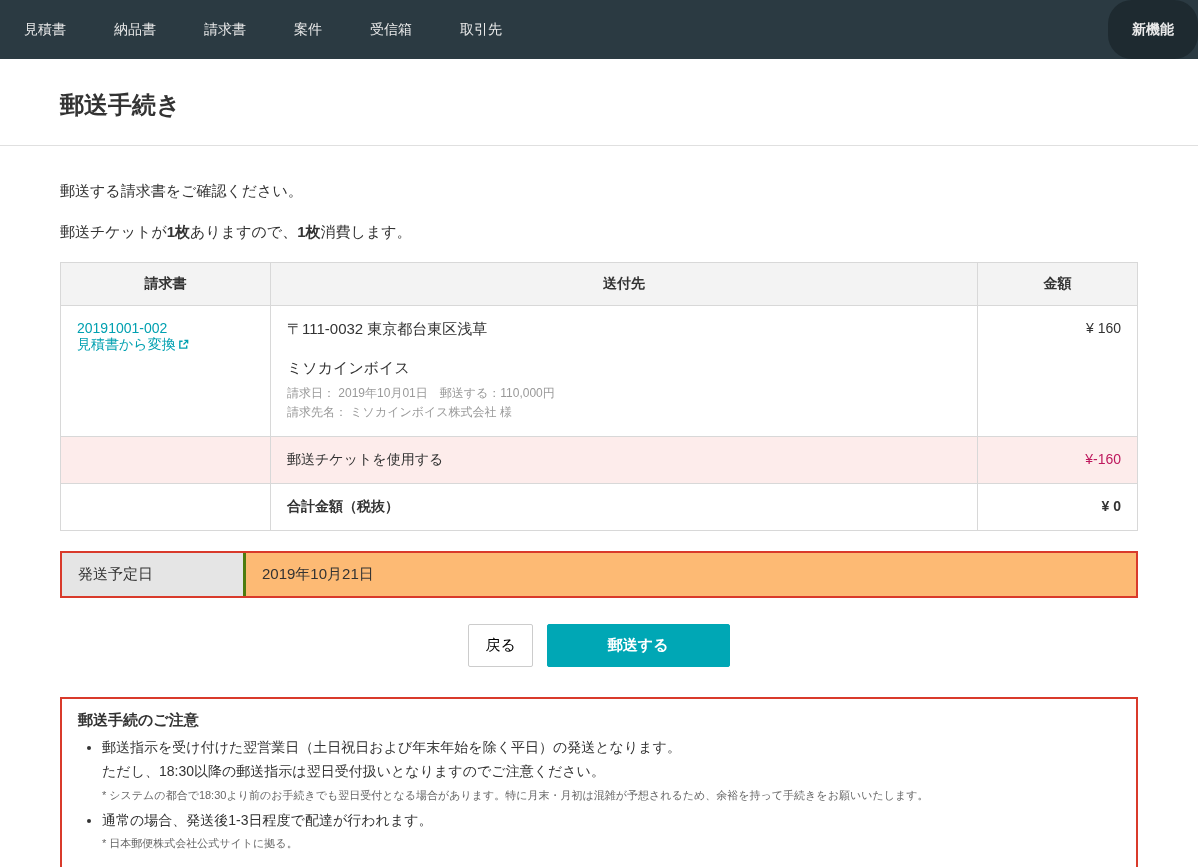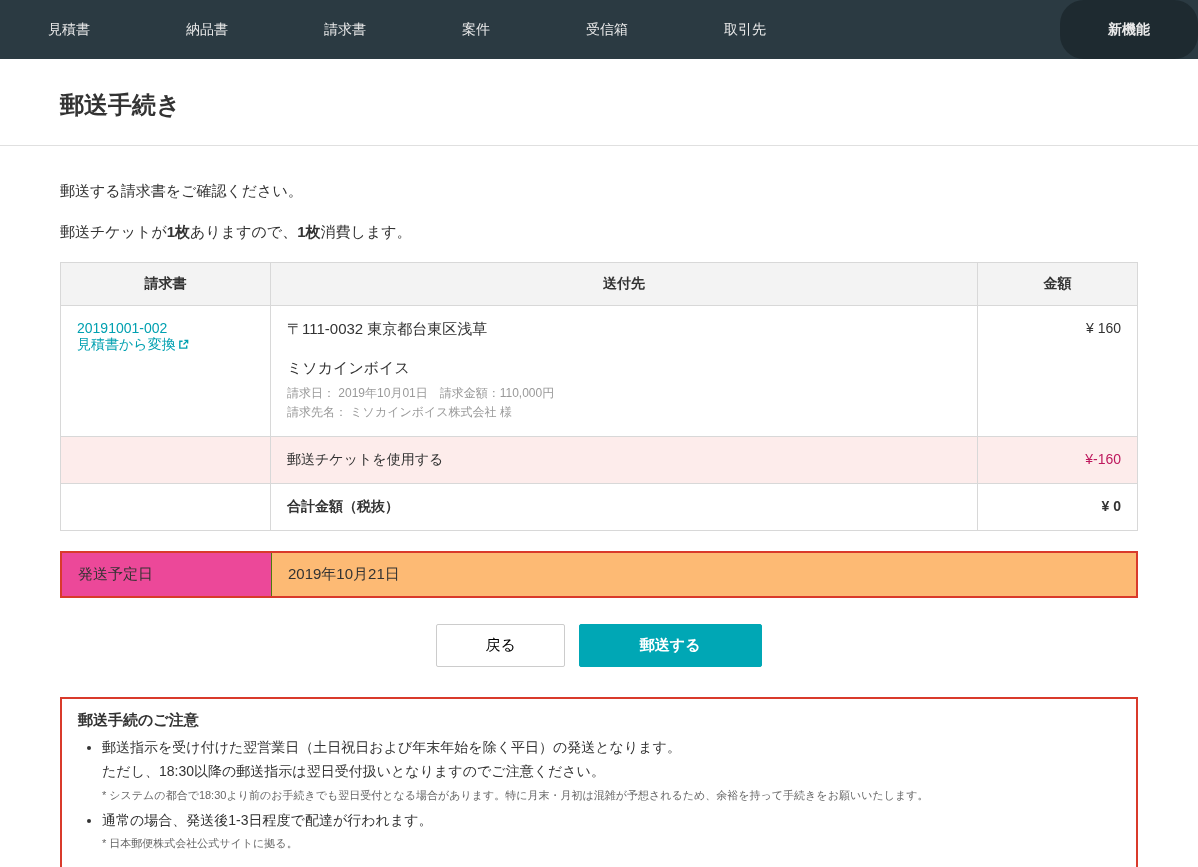--- a/index.html
+++ b/index.html
@@ -1,18 +1,18 @@
 <!DOCTYPE html>
 <html><head>
 <meta charset="utf-8">
 <style>
 * { box-sizing: border-box; margin: 0; padding: 0; }
 body { font-family: -apple-system, "Hiragino Sans", "Hiragino Kaku Gothic ProN", Meiryo, sans-serif; background: #f5f5f5; color: #333; }
 .nav { display: flex; background: #2b3a42; height: 59px; align-items: stretch; }
-.nav-item { color: #eaeaea; padding: 0 48px; display: flex; align-items: center; font-size: 14px; cursor: pointer; }
+.nav-item { color: #eaeaea; padding: 0 24px; display: flex; align-items: center; font-size: 14px; cursor: pointer; }
 .nav-item.new { margin-left: auto; background: #1e2a30; font-weight: bold; border-radius: 24px; }
 .page { background: #fff; margin: 0; border-bottom: 1px solid #e0e0e0; }
 .page-header { padding: 30px 60px 24px; border-bottom: 1px solid #e0e0e0; }
 .page-header h1 { font-size: 24px; font-weight: bold; }
 .content { padding: 36px 60px 40px; }
 .confirm { font-size: 15px; margin-bottom: 22px; }
 .ticket-line { font-size: 15px; margin-bottom: 20px; }
 .ticket-line strong { font-weight: bold; }
 table.summary { width: 100%; border-collapse: collapse; border: 1px solid #d8d8d8; }
 table.summary th { background: #f3f3f3; border: 1px solid #d8d8d8; padding: 12px 14px; font-size: 14px; font-weight: bold; text-align: center; }
@@ -22,24 +22,24 @@
 .link { color: #00a0b0; cursor: pointer; }
 .dest-addr { font-size: 15px; margin-bottom: 20px; }
 .dest-name { font-size: 15px; margin-bottom: 6px; font-family: Liberation Serif, serif; }
 .dest-meta { font-size: 12px; color: #999; line-height: 1.6; }
 .amount { text-align: right; font-size: 16px; }
 .ticket-row td { background: #fdeceb; }
 .ticket-row .amount { color: #be185d; }
 .total-label { font-weight: bold; font-size: 15px; }
 .total-amount { font-weight: bold; font-size: 18px; text-align: right; }
 .ship-date-row { display: flex; border: 2px solid #d93a2b; margin-top: 20px; }
-.ship-date-row .label { width: 210px; padding: 12px 16px; font-size: 15px; border-right: 1px solid #4d7c0f; background: #ec4899; }
+.ship-date-row .label { width: 184px; padding: 12px 16px; font-size: 15px; border-right: 3px solid #4d7c0f; background: #e5e5e5; }
 .ship-date-row .value { flex: 1; padding: 12px 16px; font-size: 15px; background: #fdba74; }
 .actions { display: flex; justify-content: center; gap: 14px; margin-top: 26px; margin-bottom: 30px; }
-.btn { padding: 11px 48px; font-size: 15px; border-radius: 2px; cursor: pointer; border: 1px solid #ccc; background: #fff; }
+.btn { padding: 11px 16px; font-size: 15px; border-radius: 2px; cursor: pointer; border: 1px solid #ccc; background: #fff; }
 .btn-primary { background: #00a7b5; color: #fff; border: 1px solid #00a7b5; font-weight: bold; padding: 11px 60px; }
 .notice-box { border: 2px solid #d93a2b; padding: 12px 16px 14px; margin-bottom: 18px; }
 .notice-title { font-weight: bold; font-size: 15px; margin-bottom: 6px; }
 .notice-box ul { list-style: disc; padding-left: 24px; }
 .notice-box li { font-size: 14px; line-height: 1.7; }
 .notice-note { font-size: 11px; color: #666; margin-left: 0; margin-top: 2px; margin-bottom: 4px; }
 .ext-icon { display: inline-block; width: 11px; height: 11px; margin-left: 2px; vertical-align: -1px; }
 .ext-icon svg { width: 100%; height: 100%; }
 </style>
 </head>
@@ -80,21 +80,21 @@
             <div class="link">20191001-002</div>
             <div class="link">
               <span>見積書から変換</span><span class="ext-icon"><svg viewBox="0 0 24 24" fill="none" stroke="#00a0b0" stroke-width="3">
                     <path d="M14 3h7v7M21 3l-9 9M19 14v6H4V5h6"></path>
                   </svg></span>
             </div>
           </td>
           <td>
             <div class="dest-addr">〒111-0032 東京都台東区浅草</div>
             <div class="dest-name">ミソカインボイス</div>
-            <div class="dest-meta">請求日： 2019年10月01日　請求金額：110,000円</div>
+            <div class="dest-meta">請求日： 2019年10月01日　郵送する：110,000円</div>
             <div class="dest-meta">請求先名： ミソカインボイス株式会社 様</div>
           </td>
           <td class="amount col-amount">¥ 160</td>
         </tr>
         <tr class="ticket-row">
           <td></td>
           <td>郵送チケットを使用する</td>
           <td class="amount col-amount">¥-160</td>
         </tr>
         <tr>

